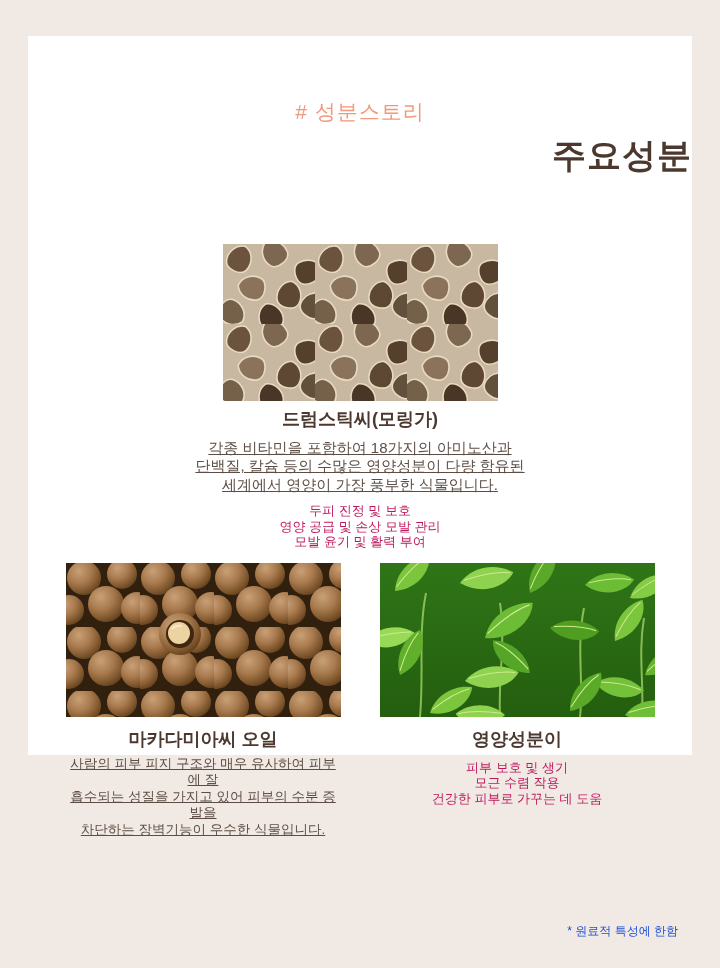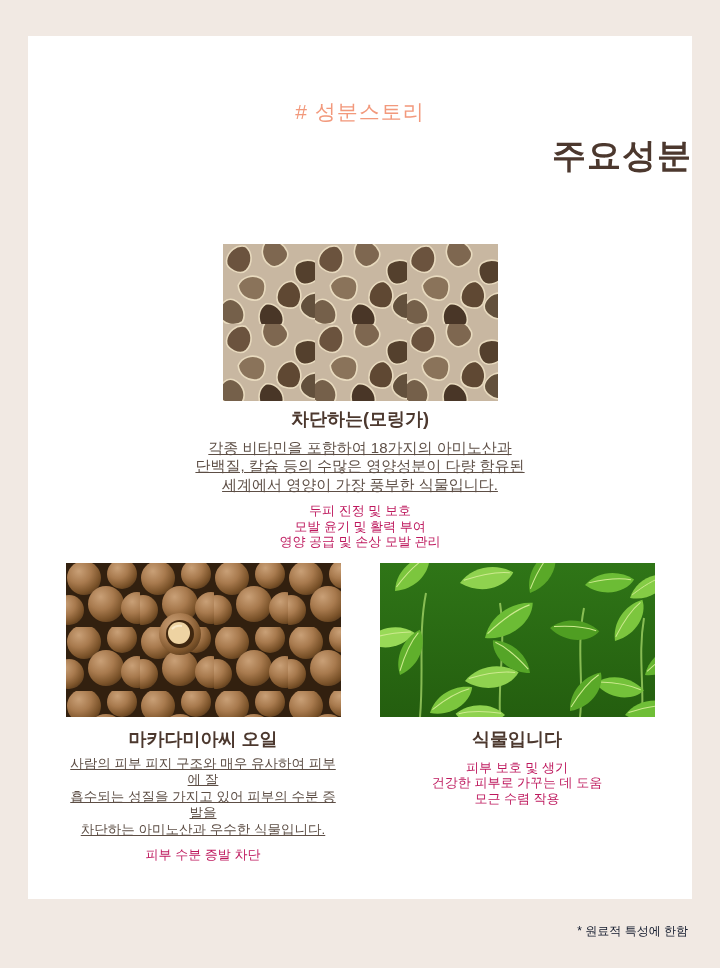--- a/index.html
+++ b/index.html
@@ -5,21 +5,21 @@
   * { margin:0; padding:0; box-sizing:border-box; }
   html,body { width:720px; height:968px; }
   body {
     position:relative;
     background:#f1e9e3;
     font-family:"Liberation Sans","DejaVu Sans",sans-serif;
     overflow:hidden;
   }
   .content-card {
     position:absolute; left:28px; top:36px;
-    width:664px; height:863px;
+    width:664px; height:719px;
     background:#ffffff;
     text-align:center;
   }
   .story-tag {
     margin-top:62px;
     font-size:21px; letter-spacing:1px;
     color:#f2997c;
   }
   .page-title {
     margin-top:8px;
@@ -49,22 +49,22 @@
     color:#be185d;
   }
   .columns { display:flex; justify-content:center; gap:39px; margin-top:13px; }
   .col { width:275px; text-align:center; }
   .col .ingredient-name { margin-top:11px; }
   .col .ingredient-desc {
     margin-top:5px;
     font-size:13.5px; line-height:16.5px;
   }
   .footnote {
-    position:absolute; top:923px; right:32px;
-    font-size:12px; color:#0f172a;
+    position:absolute; top:923px; right:42px;
+    font-size:12px; color:#1d4ed8;
   }
 </style>
 </head>
 <body>
 
 <div class="content-card">
 
   <div class="story-tag"># 성분스토리</div>
   <h1 class="page-title">주요성분</h1>
 
@@ -81,28 +81,28 @@
             <use href="#seed" fill="#8a735a" transform="translate(30,44) rotate(-80)"></use>
             <use href="#seed" fill="#5f4833" transform="translate(66,52) rotate(10)"></use>
             <use href="#seed" fill="#75604a" transform="translate(8,68) rotate(130)"></use>
             <use href="#seed" fill="#493627" transform="translate(48,74) rotate(-20)"></use>
             <use href="#seed" fill="#62503c" transform="translate(90,62) rotate(40)"></use>
           </g>
         </pattern>
       </defs>
       <rect width="275" height="157" fill="url(#seedsPat)"></rect>
     </svg>
-    <h2 class="ingredient-name">차단하는(모링가)</h2>
+    <h2 class="ingredient-name">드럼스틱씨(모링가)</h2>
     <p class="ingredient-desc">각종 비타민을 포함하여 18가지의 아미노산과
 단백질, 칼슘 등의 수많은 영양성분이 다량 함유된
 세계에서 영양이 가장 풍부한 식물입니다.</p>
     <ul class="benefit-list">
       <li>두피 진정 및 보호</li>
+      <li>영양 공급 및 손상 모발 관리</li>
       <li>모발 윤기 및 활력 부여</li>
-      <li>영양 공급 및 손상 모발 관리</li>
     </ul>
   </section>
 
   <div class="columns">
 
     <section class="col">
       <svg class="photo" width="275" height="154" viewBox="0 0 275 154" xmlns="http://www.w3.org/2000/svg" role="img">
         <defs>
           <radialGradient id="nutG" cx="0.35" cy="0.3" r="0.8">
             <stop offset="0" stop-color="#c9a077"></stop>
@@ -123,23 +123,22 @@
         <g>
           <circle cx="114" cy="71" r="21" fill="url(#nutG)"></circle>
           <circle cx="114" cy="71" r="14" fill="#40270f"></circle>
           <circle cx="113" cy="70" r="11" fill="#eed3a2"></circle>
           <path d="M106,66 a9,7 0 0 1 10,-3" stroke="#f8e8c8" stroke-width="2" fill="none"></path>
         </g>
       </svg>
       <h3 class="ingredient-name">마카다미아씨 오일</h3>
       <p class="ingredient-desc">사람의 피부 피지 구조와 매우 유사하여 피부에 잘
 흡수되는 성질을 가지고 있어 피부의 수분 증발을
-차단하는 아미노산과 우수한 식물입니다.</p>
+차단하는 장벽기능이 우수한 식물입니다.</p>
       <ul class="benefit-list">
-        <li>피부 수분 증발 차단</li>
       </ul>
     </section>
 
     <section class="col">
       <svg class="photo" width="275" height="154" viewBox="0 0 275 154" xmlns="http://www.w3.org/2000/svg" role="img">
         <defs>
           <linearGradient id="grassG" x1="0" y1="0" x2="0" y2="1">
             <stop offset="0" stop-color="#2f7517"></stop>
             <stop offset="1" stop-color="#245e0f"></stop>
           </linearGradient>
@@ -169,24 +168,24 @@
           <use href="#leafG" fill="#8fd24f" transform="translate(85,118) rotate(12) scale(1.1)"></use>
           <use href="#leafG" fill="#55a527" transform="translate(150,110) scale(-1,1) rotate(-20)"></use>
           <use href="#leafG" fill="#74c23a" transform="translate(215,120) rotate(30)"></use>
           <use href="#leafG" fill="#65b530" transform="translate(265,112) rotate(-15)"></use>
           <use href="#leafG" fill="#7cc63e" transform="translate(50,150) rotate(-10)"></use>
           <use href="#leafG" fill="#8fd24f" transform="translate(125,152) scale(-1,1) rotate(20)"></use>
           <use href="#leafG" fill="#5aa928" transform="translate(190,148) rotate(-30)"></use>
           <use href="#leafG" fill="#6fbe37" transform="translate(245,152) rotate(10)"></use>
         </g>
       </svg>
-      <h3 class="ingredient-name">식물입니다</h3>
+      <h3 class="ingredient-name">영양성분이</h3>
       <ul class="benefit-list">
         <li>피부 보호 및 생기</li>
+        <li>모근 수렴 작용</li>
         <li>건강한 피부로 가꾸는 데 도움</li>
-        <li>모근 수렴 작용</li>
       </ul>
     </section>
 
   </div>
 </div>
 
 <div class="footnote">* 원료적 특성에 한함</div>
 
 </body></html>

